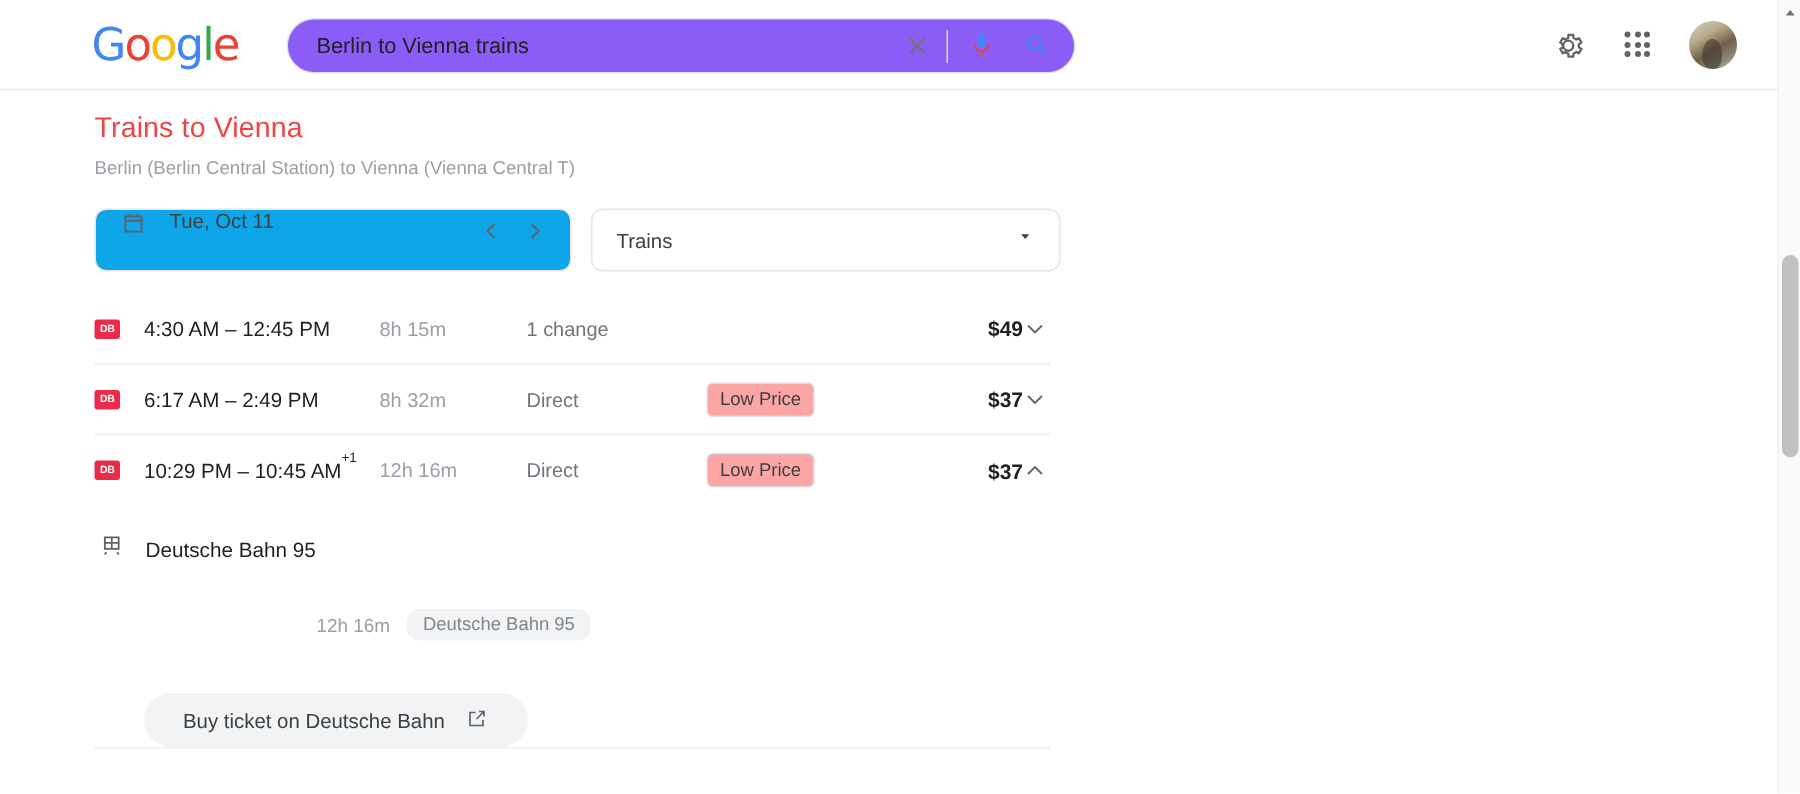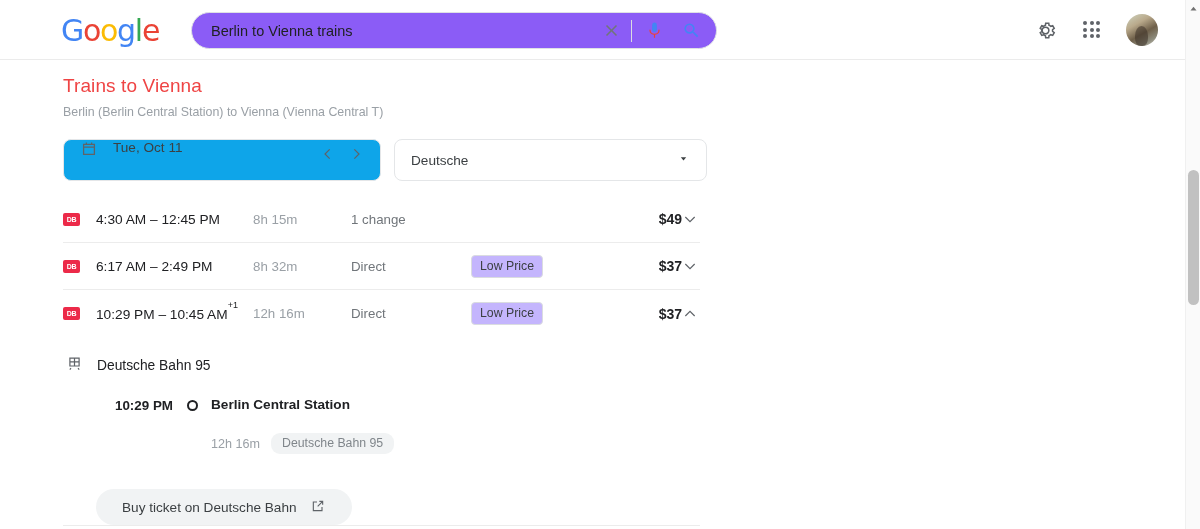--- a/index.html
+++ b/index.html
@@ -216,21 +216,21 @@
     color: #70757a;
   }
   .col-badge { width: 170px; }
   .badge {
     display: inline-block;
     border: 1px solid #dadce0;
     border-radius: 4px;
     padding: 3px 8px 4px;
     font-size: 12.3px;
     color: #3c4043;
-    background: #c4b5fd;
+    background: #fca5a5;
   }
   .col-price {
     flex: 1;
     display: flex;
     align-items: center;
     justify-content: flex-end;
     padding-right: 2px;
   }
   .price-txt {
     font-size: 14px;
@@ -422,21 +422,21 @@
           </svg>
       </span>
       <span class="arrow-btn">
         <svg width="16" height="16" viewBox="0 0 24 24">
             <path fill="none" stroke="#5f6368" stroke-width="1.8" d="m9.5 5 7 7-7 7"></path>
           </svg>
       </span>
     </div>
 
     <div class="time-box">
-      <span class="time-label">Deutsche</span>
+      <span class="time-label">Trains</span>
       <span>
         <svg width="13" height="13" viewBox="0 0 24 24">
             <path fill="#3c4043" d="M7 9.5h10L12 15.5z"></path>
           </svg>
       </span>
     </div>
   </div>
 
   <div class="results">
 
@@ -503,27 +503,20 @@
         <span>
           <svg width="17" height="17" viewBox="0 0 24 24">
               <path fill="none" stroke="#5f6368" stroke-width="1.7" d="M5.5 4.5h13v11h-13zM5.5 9.8h13M12 4.5v11M7 18.6l-1.6 2M17 18.6l1.6 2"></path>
             </svg>
         </span>
         <span class="detail-op">Deutsche Bahn 95</span>
       </div>
 
       <div class="timeline">
 
-        <div class="tl-row">
-          <span class="tl-time">10:29 PM</span>
-          <span class="tl-marker">
-            <span class="dot-o"></span>
-          </span>
-          <span class="tl-place">Berlin Central Station</span>
-        </div>
 
         <div class="tl-mid">
           <span class="mid-dur">12h 16m</span>
           <span class="mid-chip">Deutsche Bahn 95</span>
         </div>
 
       </div>
 
       <div class="buy-btn">
         <span>Buy ticket on Deutsche Bahn</span>

